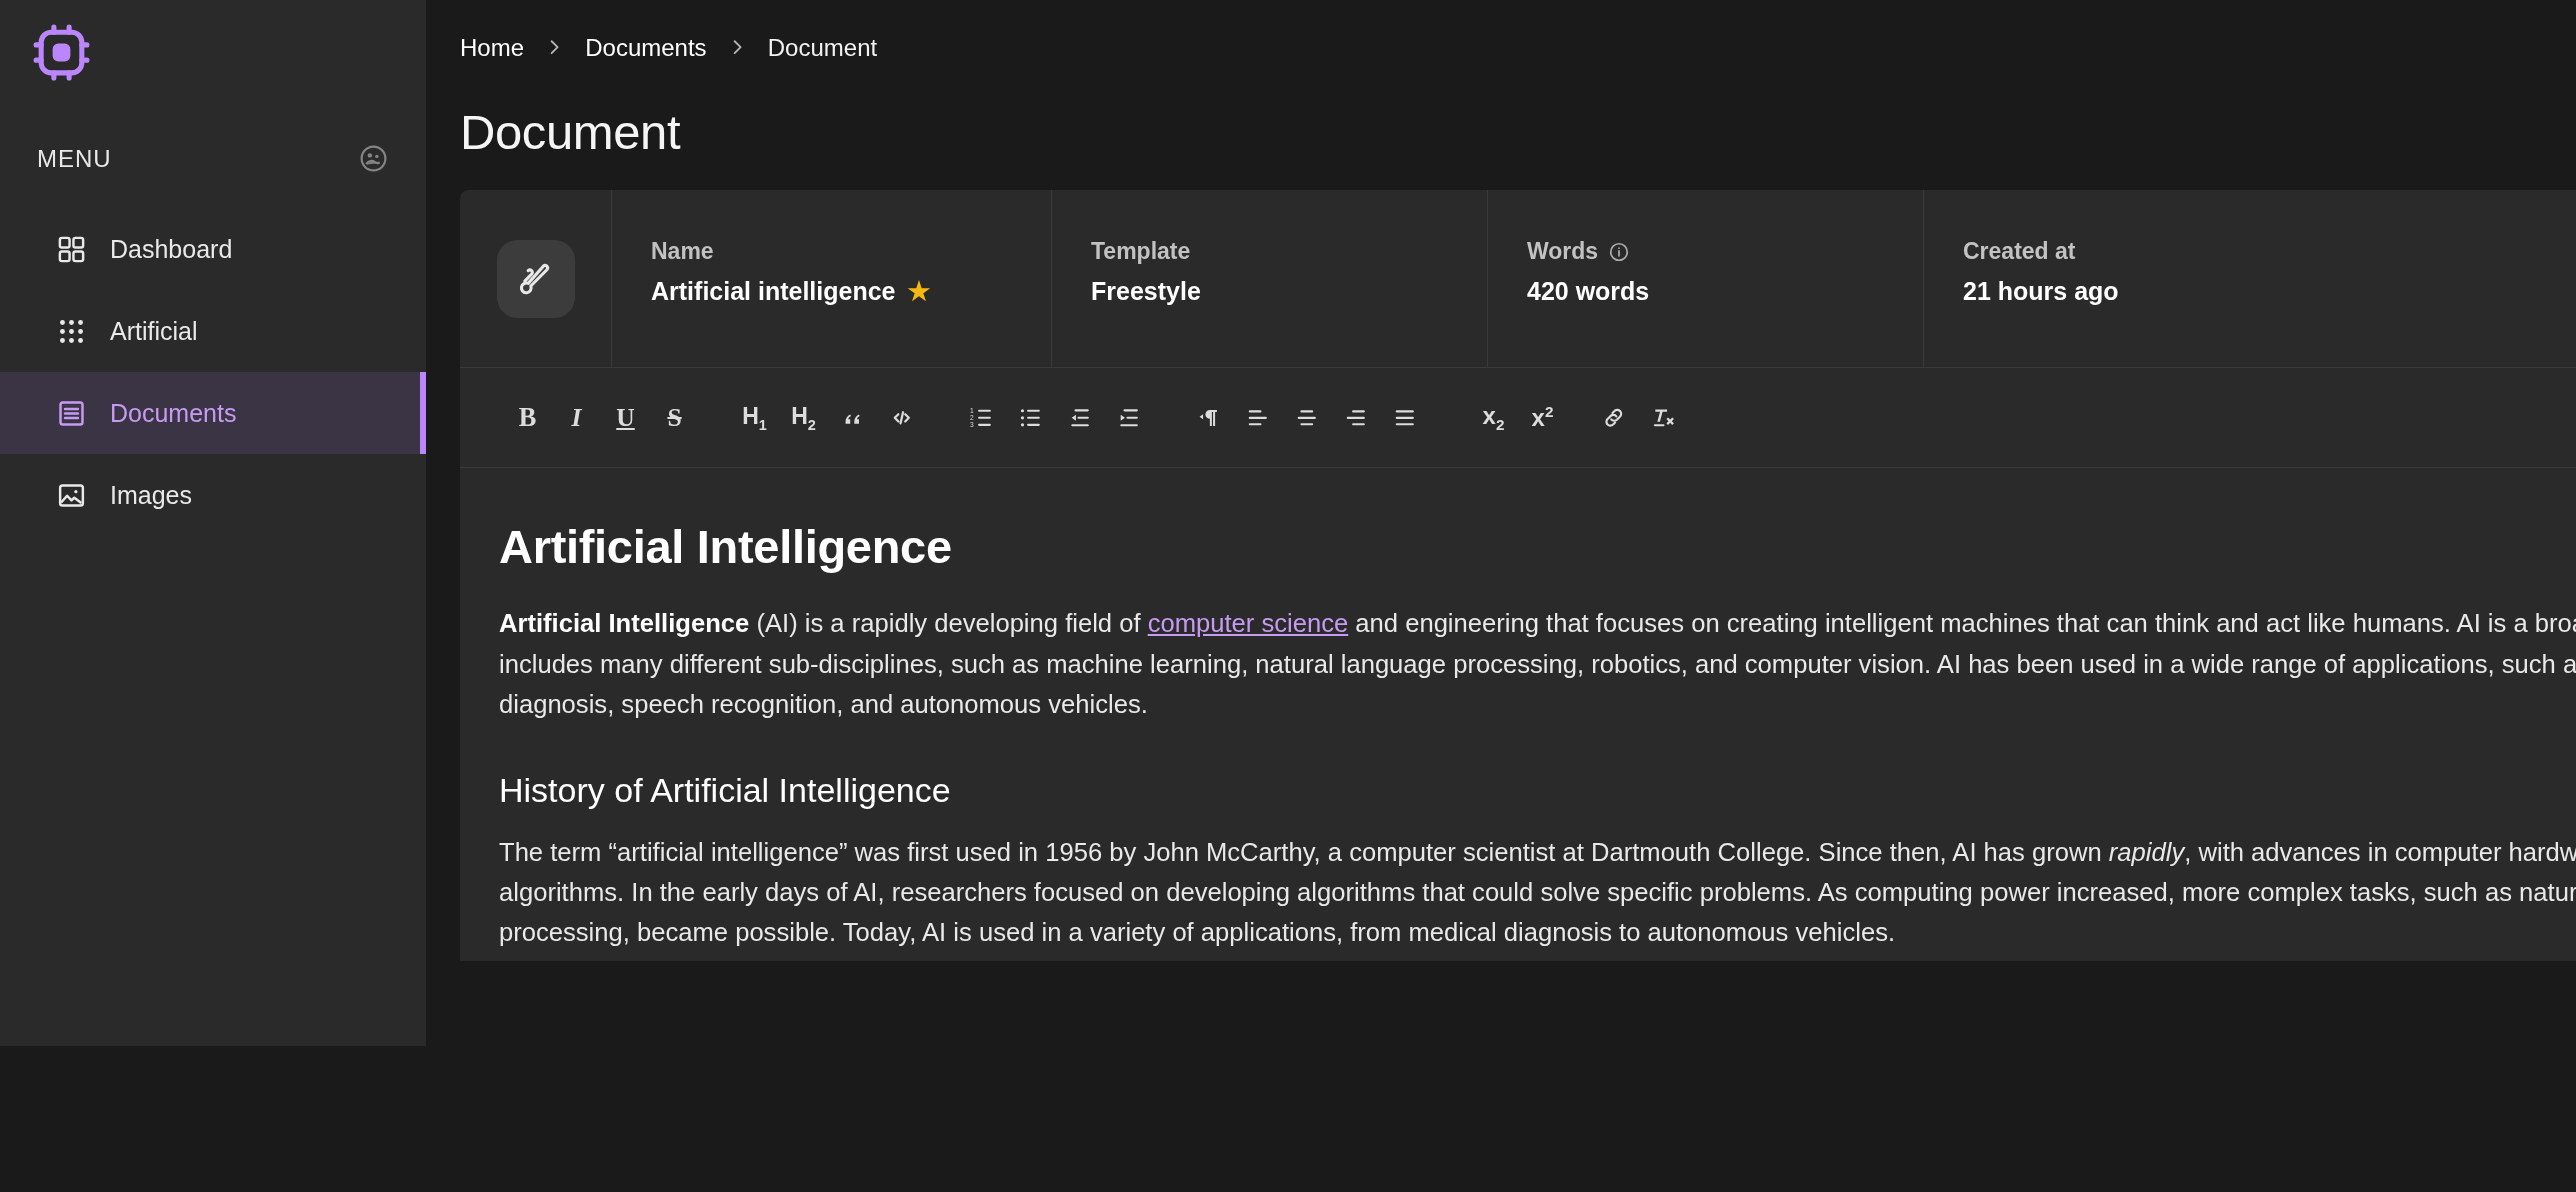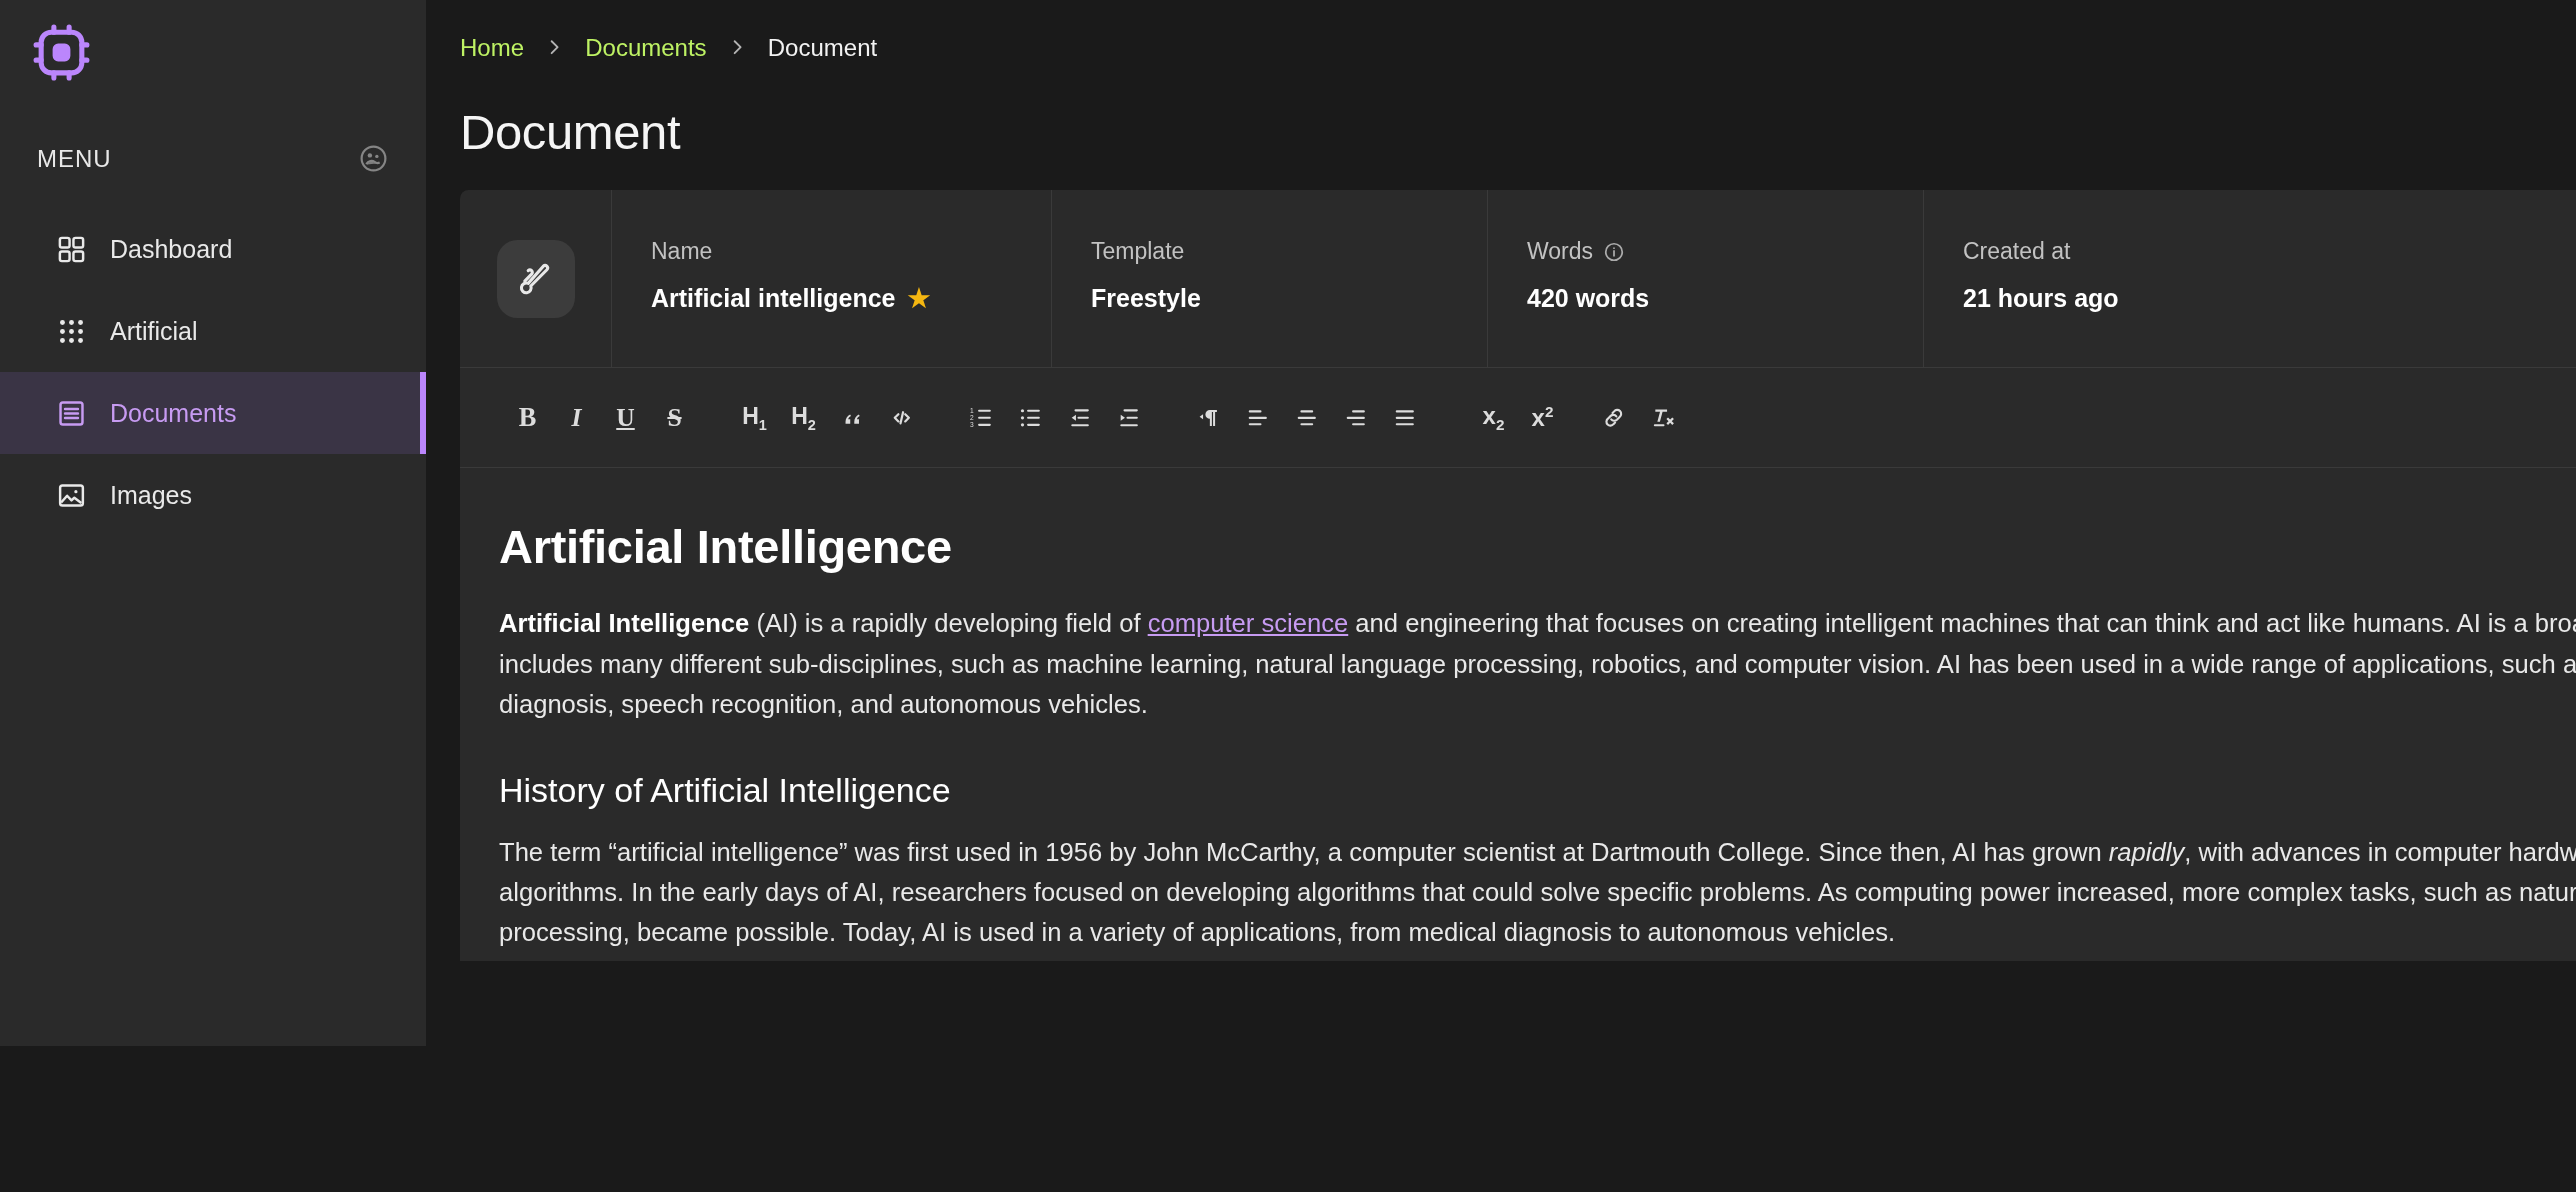--- a/index.html
+++ b/index.html
@@ -40,21 +40,21 @@
   .nav-item.active .bar {
     position: absolute; right: 0; top: 0; bottom: 0; width: 6px; background: #bb86fc;
   }
 
   
   .main { flex: 1; background: #1a1a1a; position: relative; height: 1193px; }
   .breadcrumb {
     display: flex; align-items: center; gap: 20.4px;
     padding: 0 0 0 34px; height: 95px; font-size: 24px; color: #d9d9d9;
   }
-  .crumb { cursor: pointer; color: #bef264; }
+  .crumb { cursor: pointer; color: #ffffff; }
   .crumb.current { color: #f2f2f2; }
   .crumb-sep { color: #9a9a9a; font-size: 22px; display: flex; }
 
   .title-row {
     display: flex; align-items: center; justify-content: space-between;
     padding: 0 85px 0 34px; height: 73px;
   }
   .page-title { font-size: 49px; color: #f5f5f5; font-weight: 400; letter-spacing: -0.4px; }
 
   
@@ -75,21 +75,21 @@
   .doc-icon-badge {
     width: 78px; height: 78px; border-radius: 20.4px; background: #3c3c3c;
     display: flex; align-items: center; justify-content: center;
   }
   .doc-icon-badge svg { width: 39px; height: 39px; }
   .meta-cell.c-name { flex: 0 0 440px; }
   .meta-cell.c-tpl  { flex: 0 0 436px; }
   .meta-cell.c-words{ flex: 0 0 436px; }
   .meta-cell.c-created{ flex: 1; border-right: none; }
   .meta-label {
-    font-size: 23px; color: #c2c2c2; font-weight: 400; margin-bottom: 19px;
+    font-size: 23px; color: #c2c2c2; font-weight: 700; margin-bottom: 12px;
     display: flex; align-items: center; gap: 10.2px;
   }
   .meta-value { font-size: 25px; color: #ffffff; font-weight: bold; display:flex; align-items:center; gap: 12px;}
   .star { color: #f5b711; font-size: 25.6px; line-height: 1; }
   .info-i { width: 22px; height: 22px; opacity:.85; }
 
   .toolbar {
     height: 101px; display: flex; align-items: center;
     padding-left: 43px; gap: 0;
     border-top: 0.9px solid #3a3a3a;

